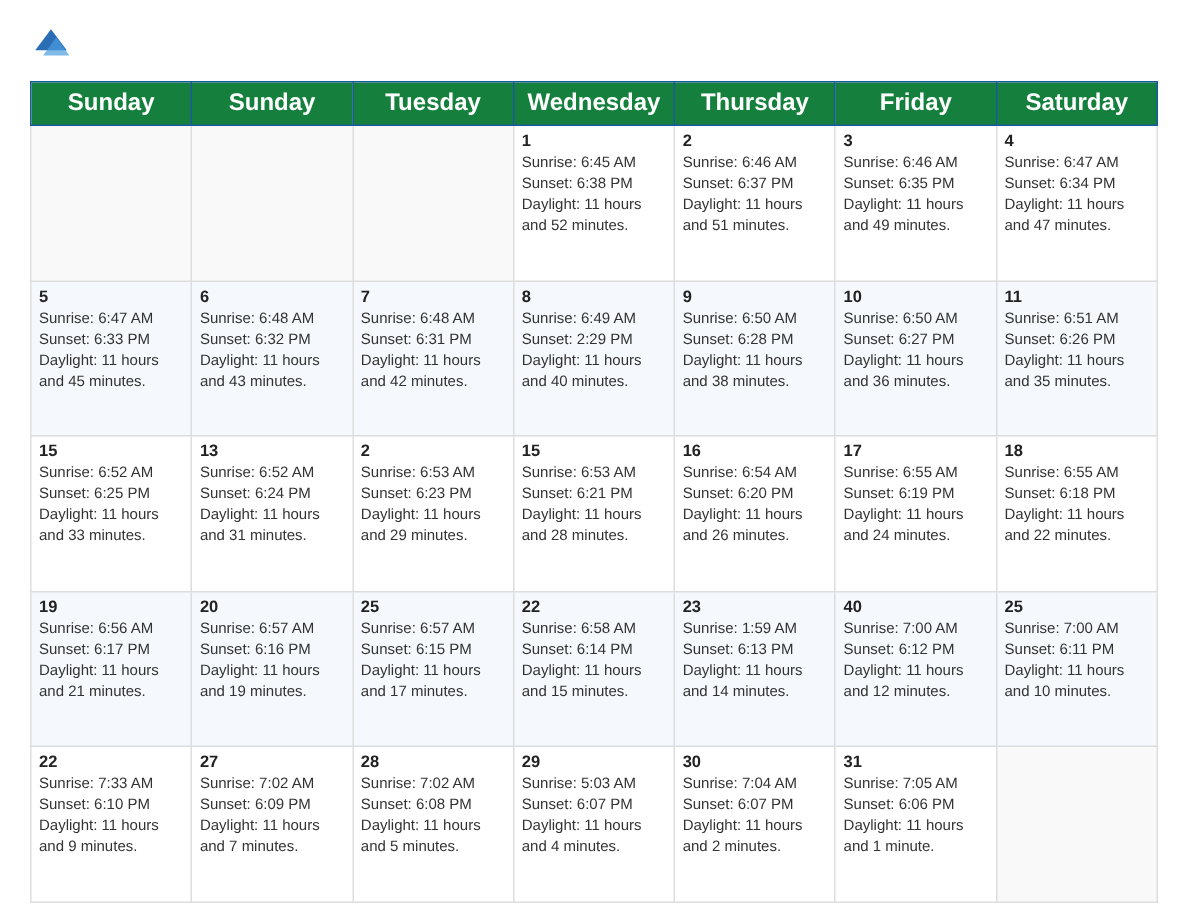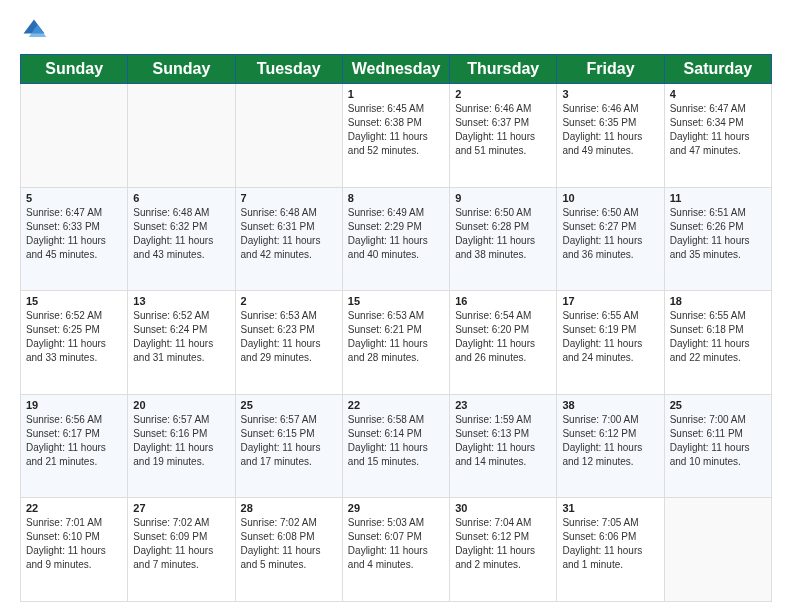--- a/index.html
+++ b/index.html
@@ -294,38 +294,38 @@
 and 15 minutes.</div>
           </td>
           <td>
             <div class="day-num">23</div>
             <div class="day-info" style="white-space: pre-line;">Sunrise: 1:59 AM
 Sunset: 6:13 PM
 Daylight: 11 hours
 and 14 minutes.</div>
           </td>
           <td>
-            <div class="day-num">38</div>
+            <div class="day-num">40</div>
             <div class="day-info" style="white-space: pre-line;">Sunrise: 7:00 AM
 Sunset: 6:12 PM
 Daylight: 11 hours
 and 12 minutes.</div>
           </td>
           <td>
             <div class="day-num">25</div>
             <div class="day-info" style="white-space: pre-line;">Sunrise: 7:00 AM
 Sunset: 6:11 PM
 Daylight: 11 hours
 and 10 minutes.</div>
           </td>
         </tr>
         <tr>
           <td>
             <div class="day-num">22</div>
-            <div class="day-info" style="white-space: pre-line;">Sunrise: 7:01 AM
+            <div class="day-info" style="white-space: pre-line;">Sunrise: 7:33 AM
 Sunset: 6:10 PM
 Daylight: 11 hours
 and 9 minutes.</div>
           </td>
           <td>
             <div class="day-num">27</div>
             <div class="day-info" style="white-space: pre-line;">Sunrise: 7:02 AM
 Sunset: 6:09 PM
 Daylight: 11 hours
 and 7 minutes.</div>
@@ -340,21 +340,21 @@
           <td>
             <div class="day-num">29</div>
             <div class="day-info" style="white-space: pre-line;">Sunrise: 5:03 AM
 Sunset: 6:07 PM
 Daylight: 11 hours
 and 4 minutes.</div>
           </td>
           <td>
             <div class="day-num">30</div>
             <div class="day-info" style="white-space: pre-line;">Sunrise: 7:04 AM
-Sunset: 6:12 PM
+Sunset: 6:07 PM
 Daylight: 11 hours
 and 2 minutes.</div>
           </td>
           <td>
             <div class="day-num">31</div>
             <div class="day-info" style="white-space: pre-line;">Sunrise: 7:05 AM
 Sunset: 6:06 PM
 Daylight: 11 hours
 and 1 minute.</div>
           </td>

